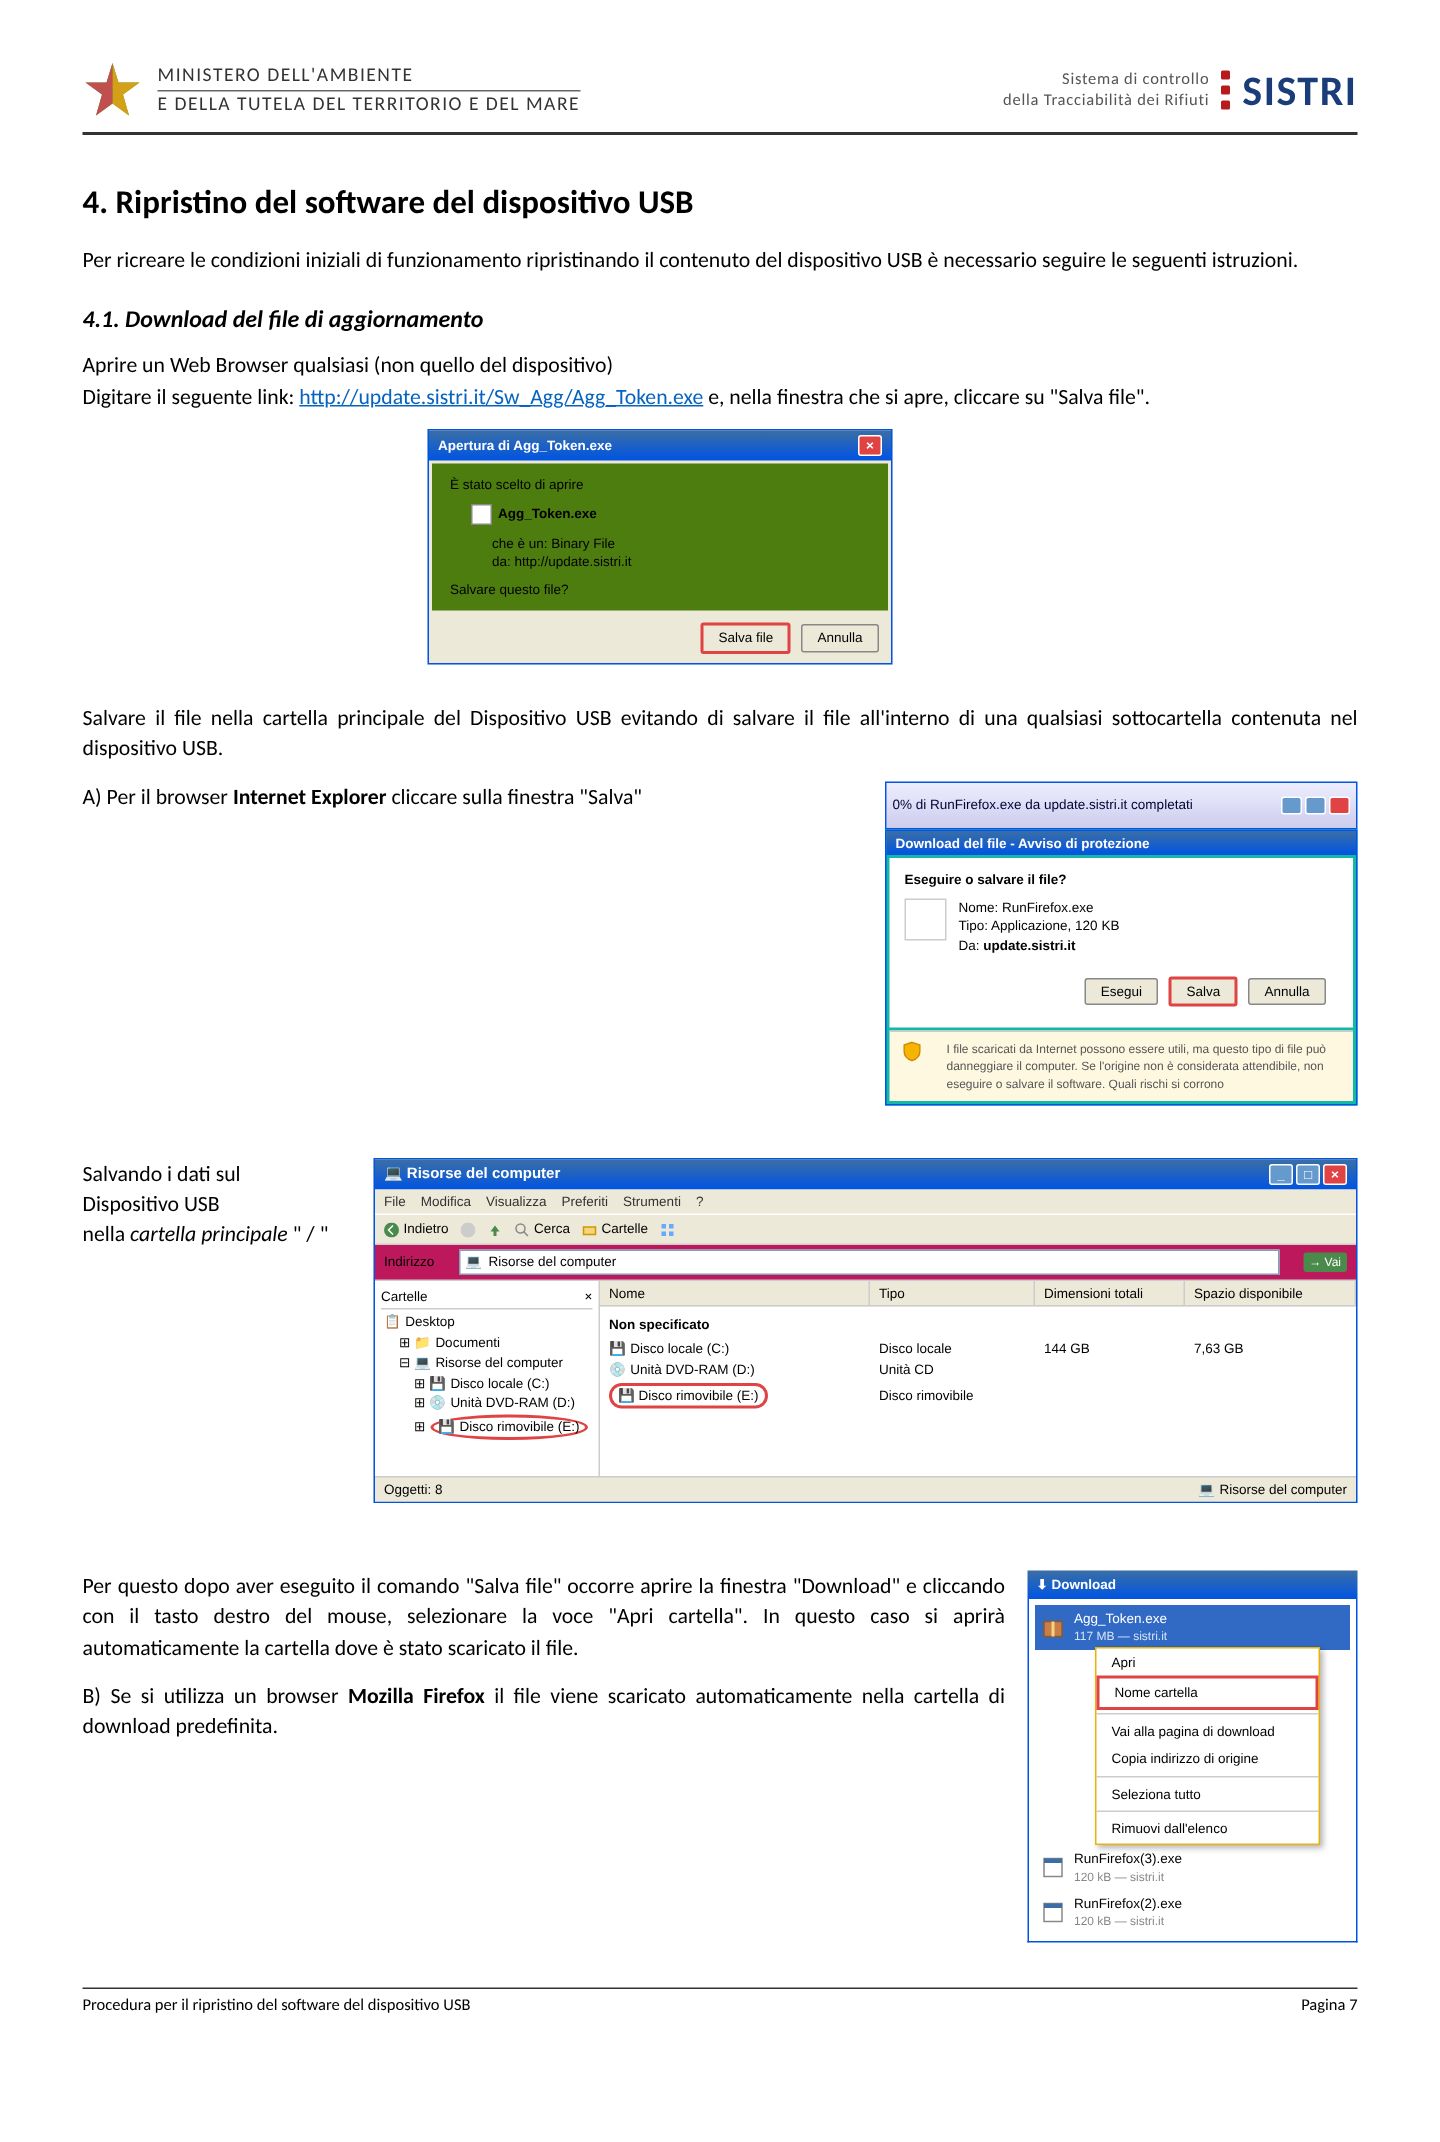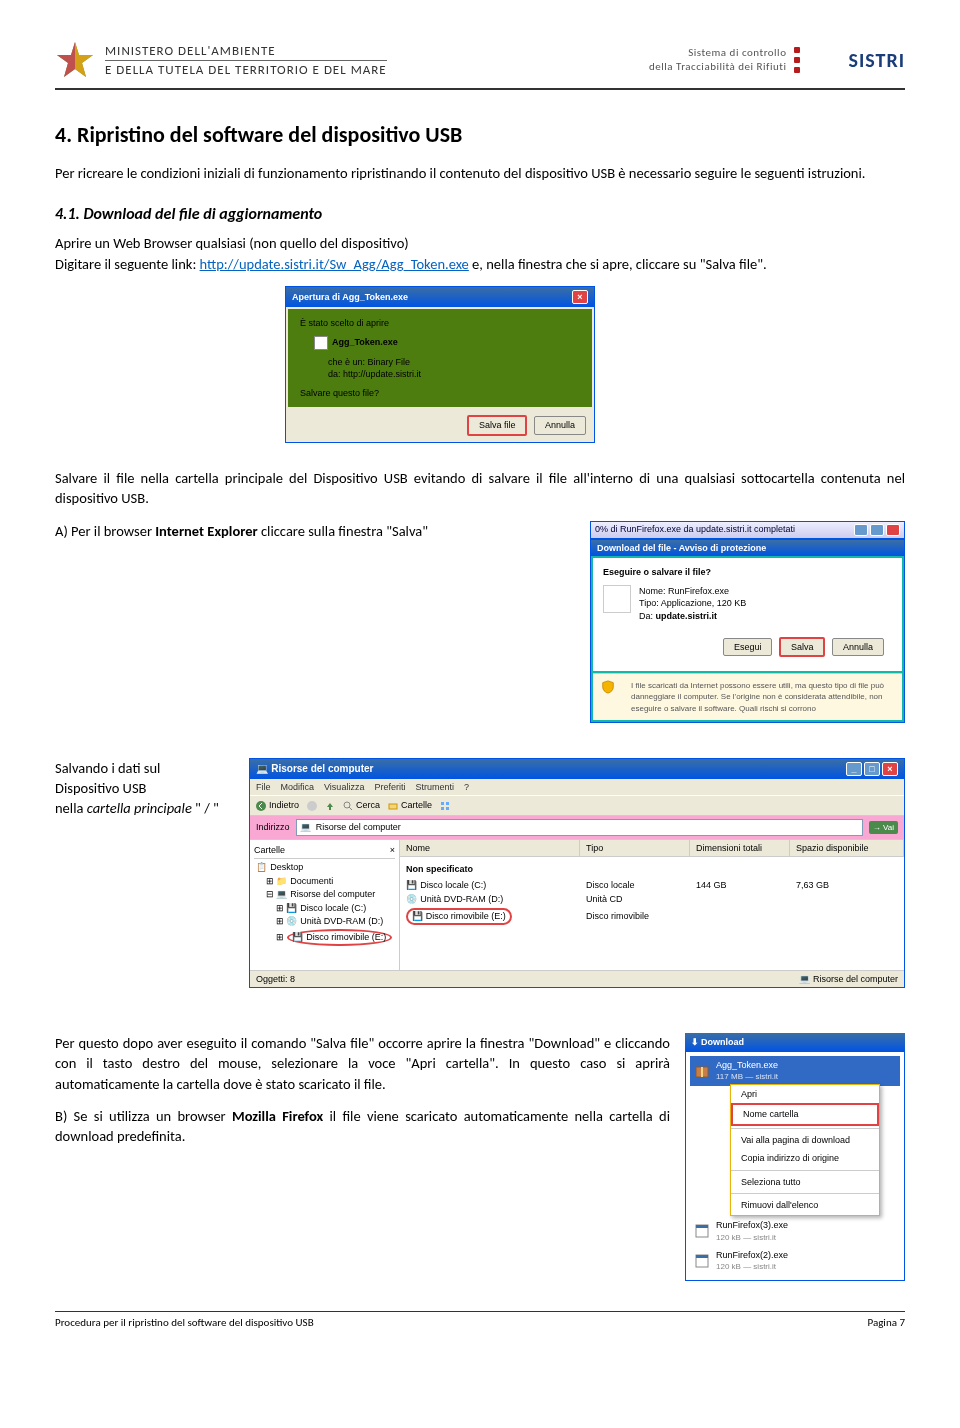--- a/index.html
+++ b/index.html
@@ -8,54 +8,54 @@
 .header { display: flex; justify-content: space-between; align-items: center; padding-bottom: 8px; border-bottom: 2px solid #333; margin-bottom: 30px; }
 .header-left { display: flex; align-items: center; gap: 10px; }
 .logo-star { width: 40px; height: 40px; position: relative; }
 .logo-star svg { width: 40px; height: 40px; }
 .ministry-text { font-size: 13px; letter-spacing: 1px; color: #333; line-height: 1.2; }
 .ministry-line1 { border-bottom: 1px solid #666; padding-bottom: 1px; margin-bottom: 1px; }
 .header-right { display: flex; align-items: center; gap: 8px; }
 .sistri-tagline { font-size: 11px; color: #555; text-align: right; line-height: 1.3; letter-spacing: 0.5px; }
 .sistri-dots { display: flex; flex-direction: column; gap: 4px; }
 .sistri-dots span { width: 6px; height: 6px; background: #b71c1c; border-radius: 1px; }
-.sistri-logo { font-size: 20px; font-weight: bold; color: #1a3d7a; letter-spacing: 1px; margin-left: 40px; }
+.sistri-logo { font-size: 28px; font-weight: bold; color: #1a3d7a; letter-spacing: 1px; }
 .content { font-size: 14.5px; line-height: 1.4; }
 h2 { font-size: 22px; font-weight: bold; margin-bottom: 12px; }
 h3 { font-size: 16px; font-style: italic; font-weight: bold; margin-top: 20px; margin-bottom: 8px; }
 p { margin-bottom: 12px; text-align: justify; }
 .link { color: #0563c1; text-decoration: underline; }
 .screenshot { margin: 10px 0; }
 .win-dialog { background: #ece9d8; border: 1px solid #0054e3; width: 310px; margin-left: 230px; font-size: 9px; font-family: Tahoma, Arial, sans-serif; }
 .win-titlebar { background: linear-gradient(#3a6ea5, #0054e3); color: #fff; padding: 3px 6px; display: flex; justify-content: space-between; align-items: center; font-weight: bold; font-size: 9px; }
 .win-close { width: 16px; height: 14px; background: #e04343; border: 1px solid #fff; color: #fff; text-align: center; line-height: 12px; font-size: 9px; border-radius: 2px; }
 .win-body { padding: 8px 12px; background: #4d7c0f; margin: 2px; }
 .win-icon-file { display: inline-block; width: 14px; height: 14px; border: 1px solid #888; background: #fff; margin-right: 4px; vertical-align: middle; }
 .win-buttons { text-align: right; padding: 6px 8px; }
 .win-btn { display: inline-block; background: #ece9d8; border: 1px solid #888; padding: 2px 10px; font-size: 9px; margin-left: 4px; border-radius: 2px; }
 .win-btn.highlight { border: 2px solid #e04343; }
 .two-col { display: flex; gap: 15px; align-items: flex-start; }
 .col-text { flex: 1; }
 .col-img { flex: 0 0 auto; }
 .ie-dialog { width: 315px; font-family: Tahoma, Arial, sans-serif; font-size: 9px; }
-.ie-progress { background: linear-gradient(#eef, #cce); border: 1px solid #0054e3; padding: 2px 4px; color: #003; height: 18px; display: flex; justify-content: space-between; align-items: center; }
+.ie-progress { background: linear-gradient(#eef, #cce); border: 1px solid #0054e3; padding: 2px 4px; color: #003; height: 32px; display: flex; justify-content: space-between; align-items: center; }
 .ie-box { background: #14b8a6; border: 1px solid #0054e3; }
 .ie-titlebar { background: linear-gradient(#3a6ea5, #0054e3); color: #fff; padding: 2px 6px; font-weight: bold; font-size: 9px; }
 .ie-content { padding: 8px 10px; background: #fff; margin: 2px; }
 .ie-warning { background: #fff8e1; border-top: 1px solid #ccc; padding: 6px 8px; display: flex; gap: 16px; margin: 2px; font-size: 8px; color: #555; }
 .shield-icon { width: 14px; height: 14px; flex-shrink: 0; }
 .explorer { width: 660px; background: #ece9d8; border: 1px solid #0054e3; font-family: Tahoma, Arial, sans-serif; font-size: 9px; }
 .explorer-titlebar { background: linear-gradient(#3a6ea5, #0054e3); color: #fff; padding: 3px 6px; display: flex; justify-content: space-between; align-items: center; font-weight: bold; font-size: 10px; }
 .explorer-winbtns { display: flex; gap: 2px; }
 .explorer-winbtns span { width: 16px; height: 14px; background: #6699cc; border: 1px solid #fff; border-radius: 2px; text-align: center; line-height: 12px; color: #fff; font-size: 9px; }
 .explorer-winbtns span.close { background: #e04343; }
 .explorer-menubar { background: #ece9d8; padding: 2px 6px; display: flex; gap: 10px; color: #333; }
 .explorer-toolbar { background: #ece9d8; padding: 3px 6px; display: flex; gap: 8px; border-top: 1px solid #fff; border-bottom: 1px solid #ccc; align-items: center; }
 .explorer-toolbar-item { display: flex; align-items: center; gap: 3px; }
-.explorer-addressbar { background: #f9a8d4; padding: 3px 6px; display: flex; align-items: center; gap: 6px; border-bottom: 1px solid #ccc; }
+.explorer-addressbar { background: #be185d; padding: 3px 6px; display: flex; align-items: center; gap: 16px; border-bottom: 1px solid #ccc; }
 .explorer-address-input { flex: 1; background: #fff; border: 1px solid #7f9db9; padding: 1px 4px; display: flex; align-items: center; gap: 4px; }
 .explorer-main { display: flex; background: #fff; height: 130px; }
 .explorer-sidebar { width: 150px; border-right: 1px solid #ccc; padding: 4px; overflow: hidden; }
 .explorer-tree { font-size: 9px; line-height: 1.5; }
 .explorer-tree-item { padding-left: 12px; display: flex; align-items: center; gap: 3px; }
 .explorer-tree-item.root { padding-left: 2px; }
 .explorer-tree-item.l2 { padding-left: 22px; }
 .red-circle { border: 2px solid #e04343; border-radius: 50%; padding: 0 4px; display: inline-block; }
 .explorer-content { flex: 1; }
 .explorer-columns { display: flex; background: #ece9d8; border-bottom: 1px solid #ccc; }

